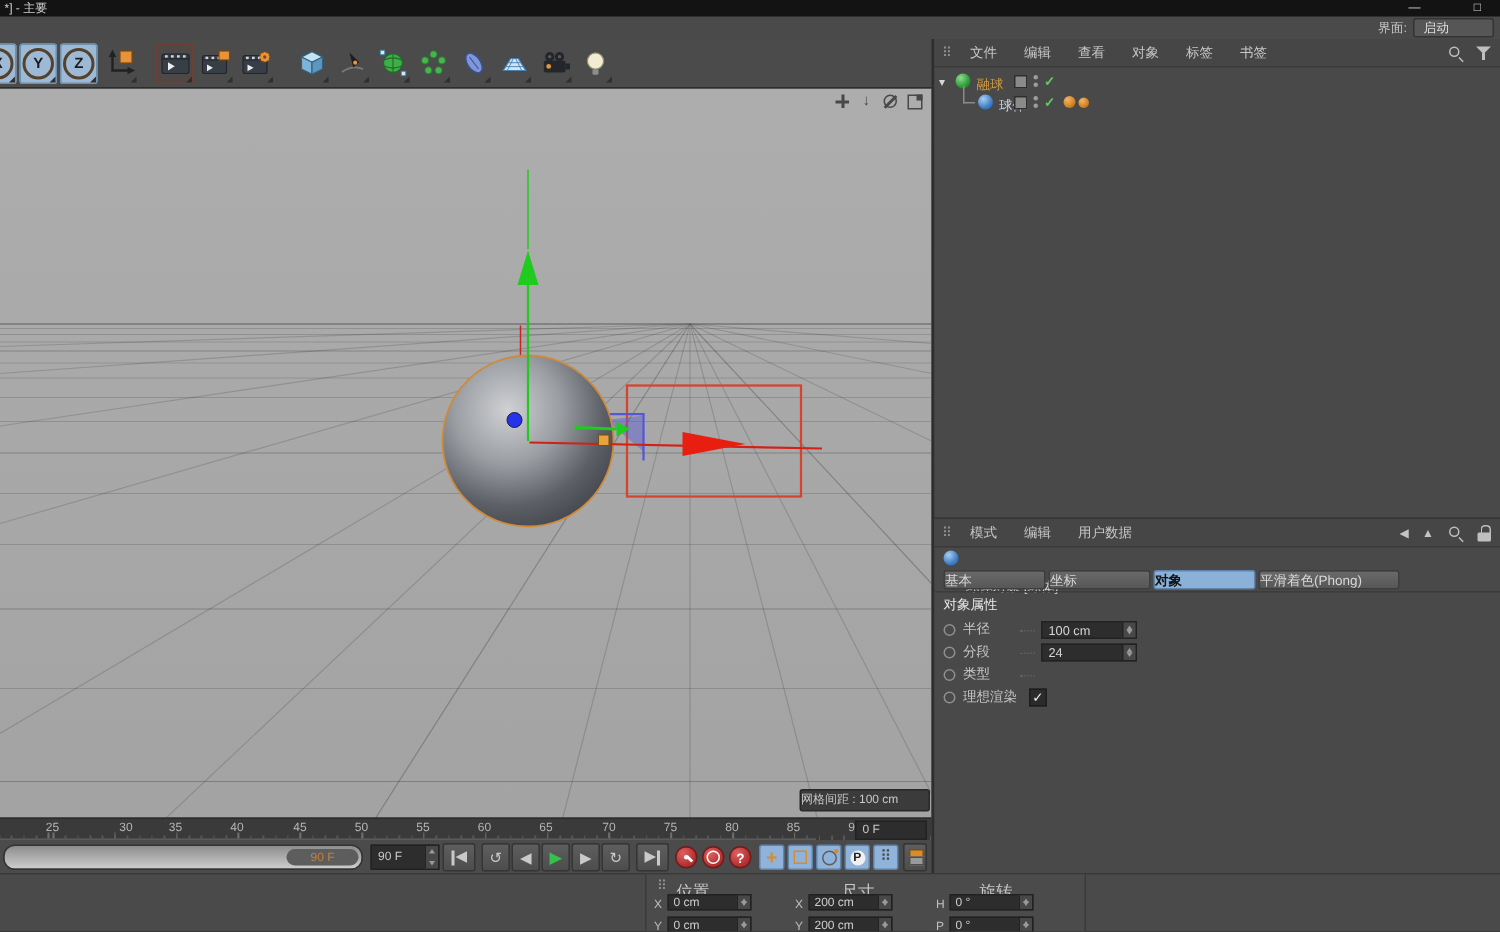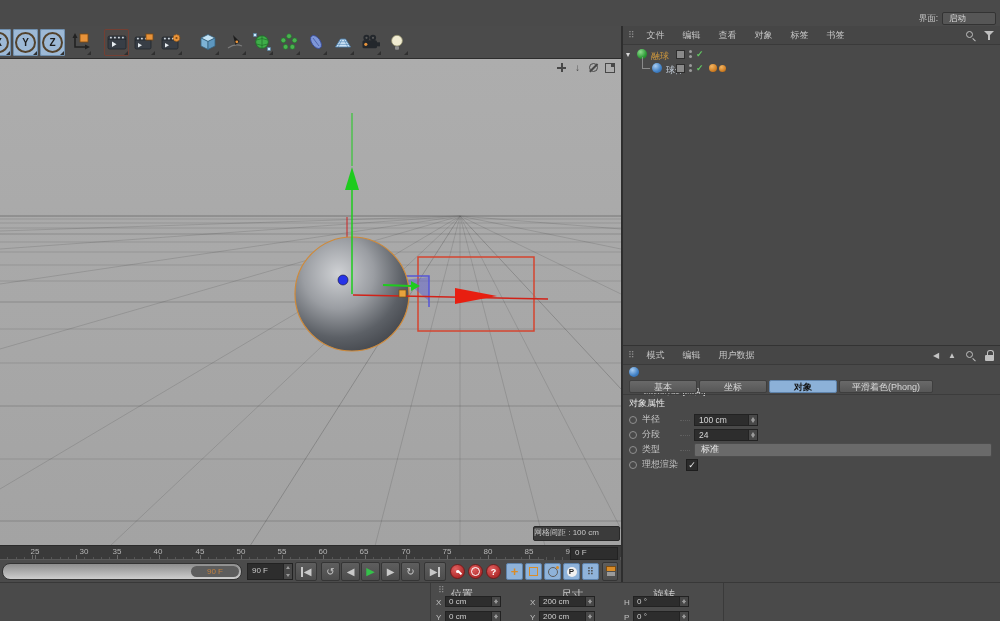--- a/index.html
+++ b/index.html
@@ -131,21 +131,21 @@
   .am{position:absolute;left:0;top:319px;width:100%;}
   .am-icons{position:absolute;right:6px;top:4px;display:flex;gap:9px;align-items:center;}
   .glyphicon{color:#c4c4c4;font-size:8px;}
   .lock{position:relative;width:9px;height:11px;}
   .lock::before{content:"";position:absolute;left:1.5px;top:0;width:5px;height:5px;border:1.3px solid #bfbfbf;border-bottom:none;border-radius:3px 3px 0 0;}
   .lock::after{content:"";position:absolute;left:0;top:4.5px;width:9px;height:6px;background:#bfbfbf;border-radius:1px;}
   .am-title{position:absolute;left:0;top:18px;width:100%;height:17px;display:flex;align-items:center;padding-left:6px;box-sizing:border-box;}
   .am-title .ball{position:static;margin-right:5px;}
   .am-title .txt{color:#dedede;margin-top:40px;}
   .am-tabs{position:absolute;left:0;top:35px;width:100%;height:14px;display:flex;gap:2px;padding-left:6px;box-sizing:border-box;}
-  .tab{height:13px;line-height:13px;text-align:center;background:linear-gradient(#696969,#575757);
+  .tab{height:13px;line-height:13px;text-align:left;background:linear-gradient(#696969,#575757);
        border:1px solid #3e3e3e;border-radius:2px;color:#d8d8d8;width:68px;box-sizing:border-box;}
   .tab.active{background:#8cb1d8;color:#141414;border-color:#5f83ab;font-weight:bold;}
   .tab.wide{width:94px;}
   .am-section{position:absolute;left:0;top:49px;width:100%;height:16px;border-top:1px solid #3c3c3c;
               line-height:16px;padding-left:6px;color:#e8e8e8;font-weight:normal;box-sizing:border-box;}
   .prow{position:absolute;left:0;width:100%;height:15px;display:flex;align-items:center;padding-left:6px;box-sizing:border-box;}
   .keyring{width:6px;height:6px;border:1.5px solid #8f8f8f;border-radius:50%;margin-right:5px;flex:0 0 auto;}
   .plab{width:38px;color:#c6c6c6;flex:0 0 auto;}
   .leader{width:10px;border-bottom:1px dotted #606060;margin-right:4px;height:1px;flex:0 0 auto;}
   .pfield{position:relative;width:64px;height:12px;background:#2d2d2d;border:1px solid #222;color:#d5d5d5;
@@ -162,20 +162,25 @@
   .chdr{position:absolute;top:4px;font-size:11px;color:#c8c8c8;}
   .alab{position:absolute;font-size:8px;color:#c0c0c0;}
   .cfield{position:absolute;height:11px;width:56px;background:#2d2d2d;border:1px solid #222;color:#cfcfcf;
           font-size:8px;line-height:10px;padding-left:3px;box-sizing:border-box;}
 </style>
 </head>
 <body>
 
 <div id="app">
 
+  <div class="titlebar">
+    <span class="title">*] - 主要</span>
+    <span class="winbtn" style="right:50px;">—</span>
+    <span class="winbtn" style="right:8px;">□</span>
+  </div>
 
   <div class="iface">
     <span>界面:</span>
     <span class="sel">启动</span>
   </div>
 
   <div class="leftcol">
 
     <div class="toolbar">
       <div class="tbtn active cuthalf">
@@ -548,21 +553,20 @@
         <span class="leader"></span>
         <div class="pfield">
           <span>24</span>
           <div class="stp"></div>
         </div>
       </div>
       <div class="prow" style="top:97px">
         <div class="keyring"></div>
         <span class="plab">类型</span>
         <span class="leader"></span>
-        <div class="pdrop">标准</div>
       </div>
       <div class="prow" style="top:112px">
         <div class="keyring"></div>
         <span class="plab" style="width:44px">理想渲染</span>
         <div class="pcheck">✓</div>
       </div>
     </div>
   </div>
 
   <div class="bottomstrip">

